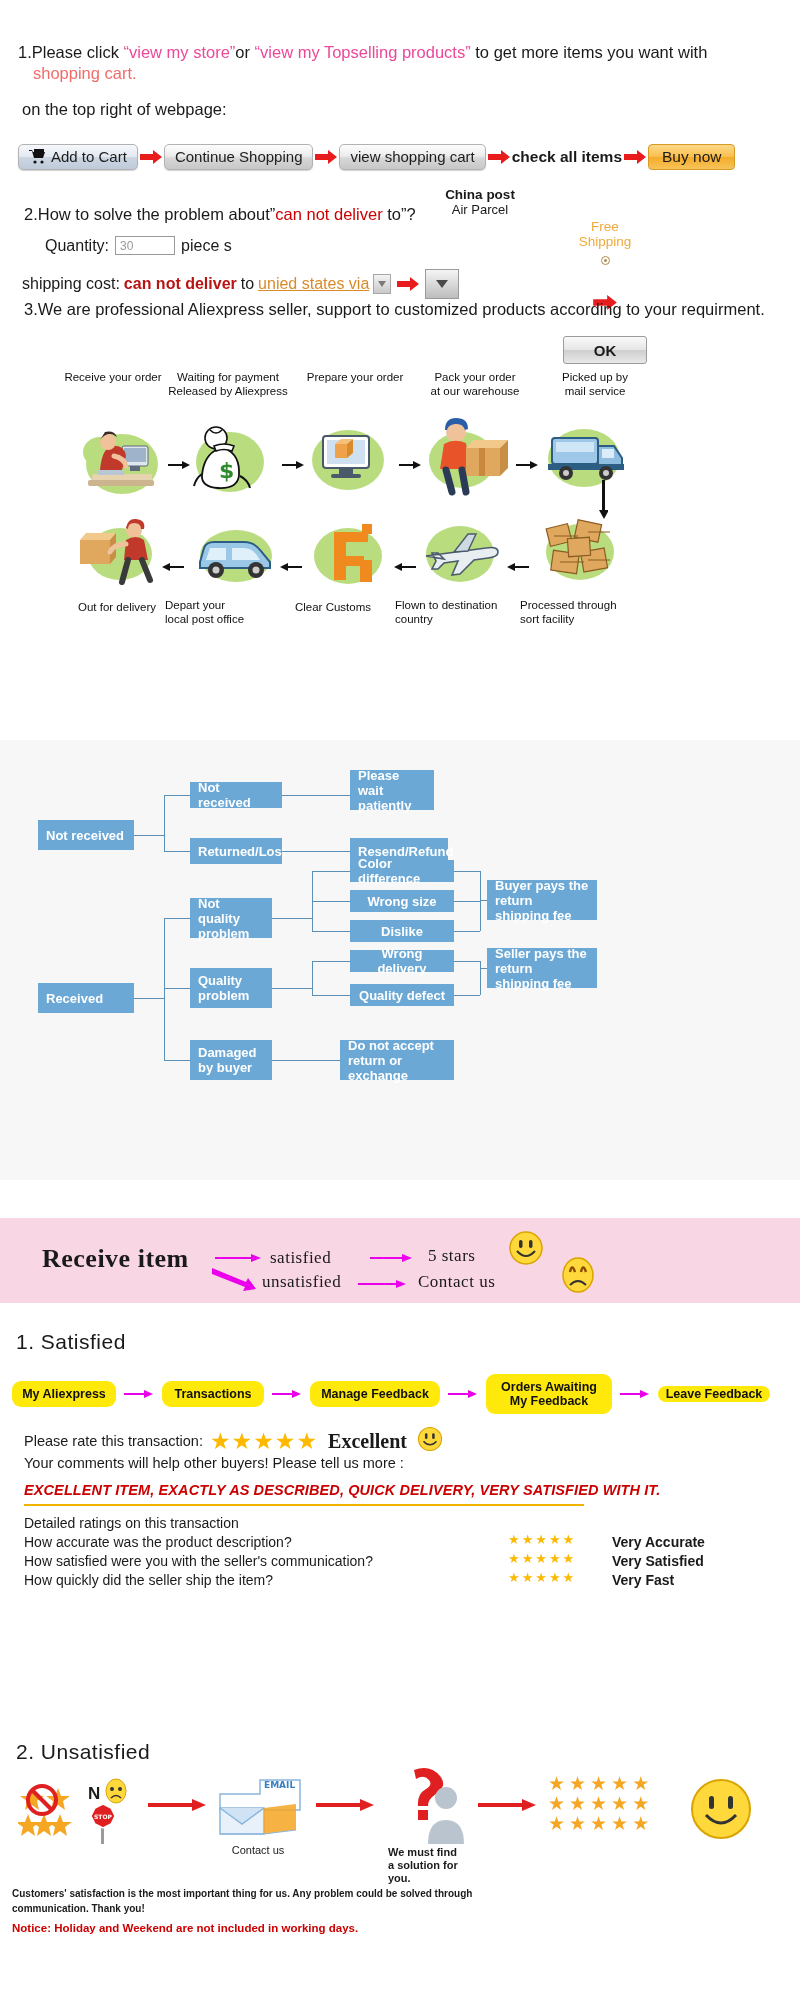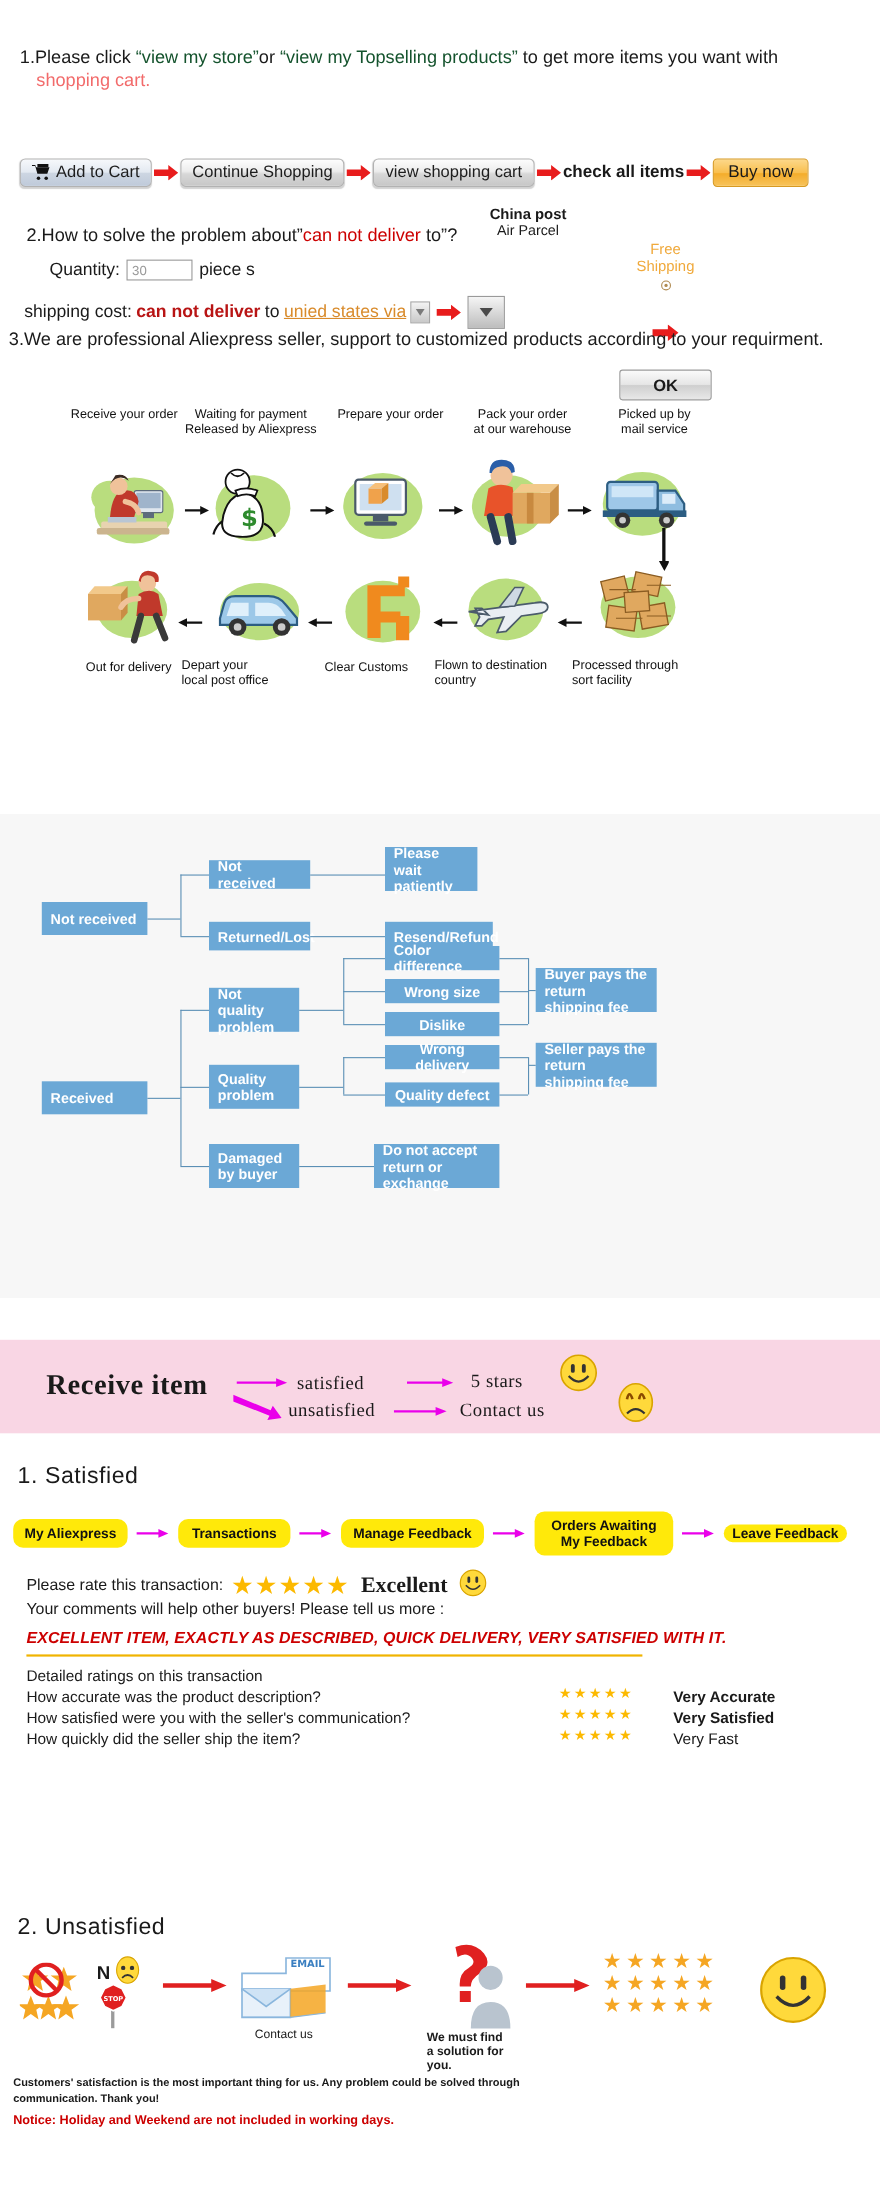--- a/index.html
+++ b/index.html
@@ -8,21 +8,21 @@
     width:800px; height:2000px; position:relative;
     background:#ffffff;
     font-family:"Liberation Sans", sans-serif;
     color:#1a1a1a; overflow:hidden;
   }
   .abs { position:absolute; }
 
   
   #sec1 { left:0; top:0; width:800px; }
   .line1 { font-size:16.5px; line-height:21px; padding-left:18px; }
-  .red { color:#14532d; }
+  .red { color:#ec4899; }
   .line1b { font-size:16.5px; padding-left:33px; color:#f26b6b; line-height:21px; }
   .line2 { font-size:16.5px; padding-left:22px; padding-top:16px; }
 
   
   #btnrow { left:18px; top:144px; display:flex; align-items:center; gap:0px; }
   .gbtn {
     background:linear-gradient(180deg,#fdfdfd 0%,#ececec 45%,#d7d7d7 55%,#c7c7c7 100%);
     border:1px solid #b2b2b2; border-radius:5px;
     font-size:15px; color:#1d1d1d; padding:3px 10px 4px 10px;
     box-shadow:0 1px 1px rgba(0,0,0,.18); white-space:nowrap;
@@ -66,21 +66,21 @@
   .china b { font-size:13.5px; }
   .freeship { color:#f0a93b; font-size:13.5px; text-align:center; line-height:15px; }
   .okbtn {
     width:84px; height:28px; display:flex;align-items:center;justify-content:center;
     background:linear-gradient(180deg,#fafafa 0%,#e6e6e6 48%,#cfcfcf 52%,#e8e8e8 100%);
     border:1px solid #9b9b9b; border-radius:3px; font-size:15px; font-weight:bold;
   }
 
   
   #sec3 { left:0; top:300px; width:800px; }
-  .s3title { font-size:16.5px; padding-left:8px; }
+  .s3title { font-size:16.5px; padding-left:24px; }
 
   
   #flowwrap { left:0; top:370px; width:800px; height:340px; }
   .fcap { position:absolute; font-size:11.5px; line-height:14px; text-align:center; color:#111; }
   .fico { position:absolute; }
 
   
   #bluewrap { left:0; top:740px; width:800px; height:440px; background:#f7f7f7; }
   .bbox {
     position:absolute; background:#6ba8d6; color:#fff; font-weight:bold;
@@ -120,20 +120,21 @@
   .cap11b { font-size:11px; font-weight:bold; line-height:13px; }
 </style>
 </head>
 <body>
 
 <div class="abs" id="sec1">
   <div class="line1" style="padding-top:42px;">
     <span>1.Please click </span><span class="red">“view my store”</span><span>or </span><span class="red">“view my Topselling products”</span><span> to get more items you want with</span>
   </div>
   <div class="line1b">shopping cart.</div>
+  <div class="line2">on the top right of webpage:</div>
 </div>
 
 <div class="abs" id="btnrow">
   <div class="gbtn cart">
     <span class="cartico">
       <svg width="17" height="15" viewBox="0 0 17 15">
           <path d="M0 1h3l1 2h12l-2 6H5L3 2H0z" fill="#111"></path>
           <rect x="5" y="0" width="10" height="3" fill="#111"></rect>
           <circle cx="6" cy="13" r="1.6" fill="#111"></circle>
           <circle cx="13" cy="13" r="1.6" fill="#111"></circle>
@@ -564,21 +565,21 @@
   <div class="abs ratetbl" style="left:24px; top:203px;">How accurate was the product description?</div>
   <div class="abs ratetbl" style="left:24px; top:222px;">How satisfied were you with the seller's communication?</div>
   <div class="abs ratetbl" style="left:24px; top:241px;">How quickly did the seller ship the item?</div>
 
   <div class="abs star" style="left:508px; top:202px; font-size:13px; letter-spacing:2px;">★★★★★</div>
   <div class="abs star" style="left:508px; top:221px; font-size:13px; letter-spacing:2px;">★★★★★</div>
   <div class="abs star" style="left:508px; top:240px; font-size:13px; letter-spacing:2px;">★★★★★</div>
 
   <div class="abs ratetbl" style="left:612px; top:203px; font-weight:bold;">Very Accurate</div>
   <div class="abs ratetbl" style="left:612px; top:222px; font-weight:bold;">Very Satisfied</div>
-  <div class="abs ratetbl" style="left:612px; top:241px; font-weight:normal;">Very Fast</div>
+  <div class="abs ratetbl" style="left:612px; top:241px; font-weight:bold;">Very Fast</div>
 </div>
 
 <div class="abs" id="unsat">
   <div class="hd">2. Unsatisfied</div>
 
   <div class="abs" style="left:18px; top:44px;">
     <svg width="60" height="56" viewBox="0 0 60 56">
       <g fill="#f5a623">
         <polygon points="14,4 17,12 26,12 19,17 21,26 14,21 7,26 9,17 2,12 11,12"></polygon>
         <polygon points="40,4 43,12 52,12 45,17 47,26 40,21 33,26 35,17 28,12 37,12"></polygon>

